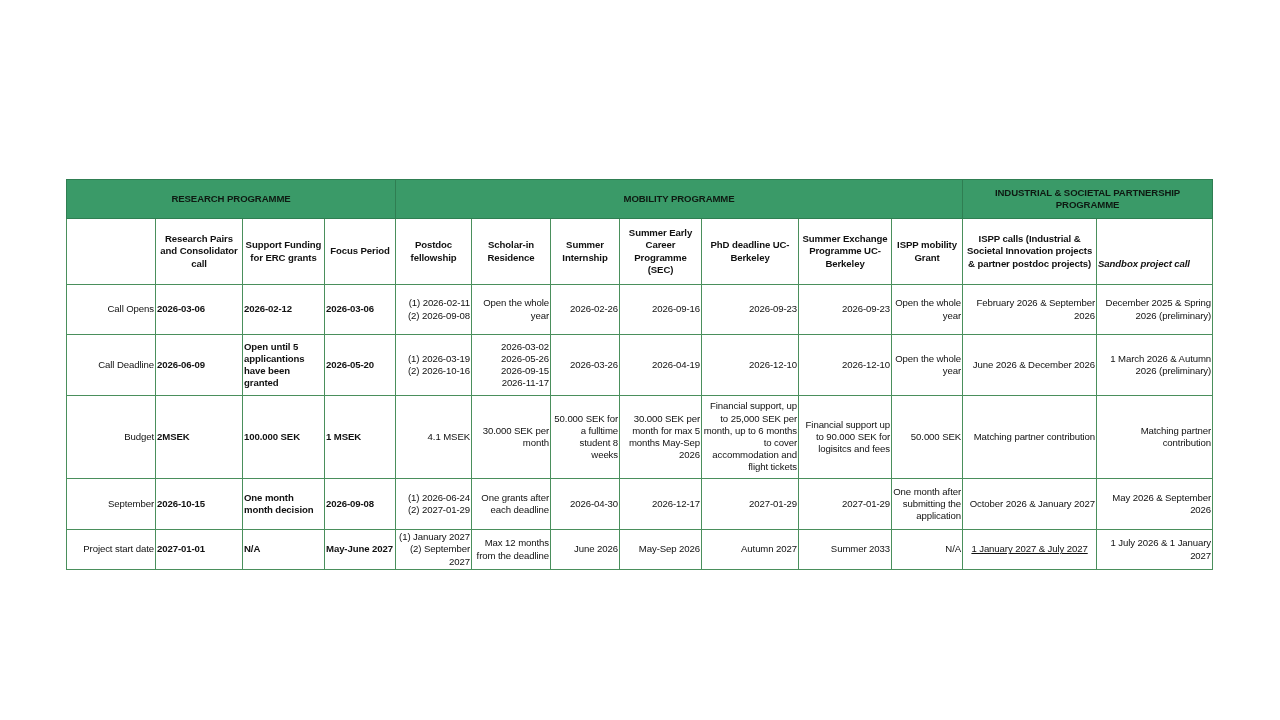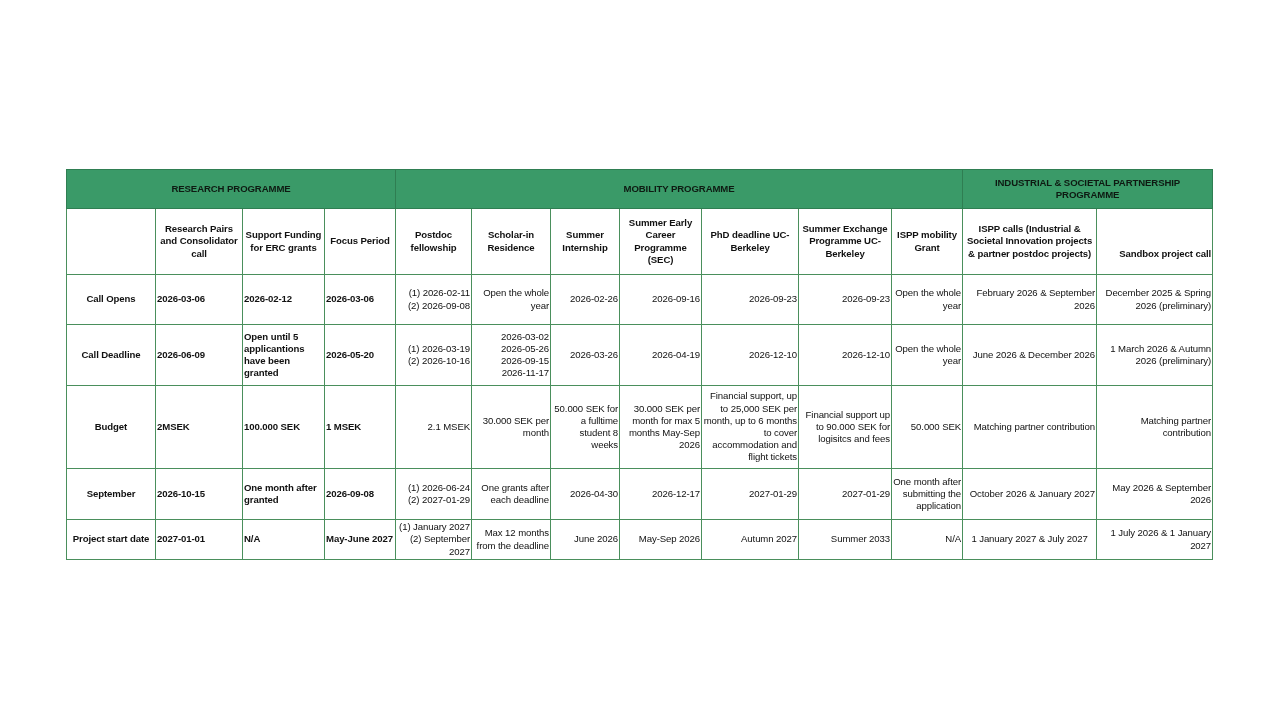--- a/index.html
+++ b/index.html
@@ -1,40 +1,40 @@
 <!DOCTYPE html>
 <html><head>
 <meta charset="utf-8">
 <style>
   html, body { margin:0; padding:0; }
   body {
     width:1280px; height:720px; background:#ffffff; position:relative; overflow:hidden;
     font-family: "Liberation Sans", sans-serif; color:#111;
   }
   table.grid {
-    position:absolute; left:66px; top:169px;
+    position:absolute; left:66px; top:179px;
     border-collapse:collapse; table-layout:fixed;
     width:1146px;
   }
   table.grid td {
     border:1.5px solid #4a8f5c;
     font-size:9.6px; line-height:12.2px;
     padding:0 1px; vertical-align:middle; overflow:hidden;
     letter-spacing:-0.1px;
   }
   tr.prog td {
     background:#3a9a68; color:#0e1a12; font-weight:bold; text-align:center;
     height:38px; border-color:#2f7e52;
   }
   tr.cols td { font-weight:bold; text-align:center; height:51px; }
-  tr.cols td.bottom { vertical-align:bottom; text-align:right; padding-bottom:14px; }
-  td.rowhead { font-weight:bold; text-align:center; }
+  tr.cols td.bottom { vertical-align:bottom; text-align:left; padding-bottom:14px;font-style:italic; }
+  td.rowhead { font-weight:normal; text-align:right; }
   td.l { text-align:left;font-weight:bold; }
   td.r { text-align:right; }
-  td.c { text-align:center; }
+  td.c { text-align:center;text-decoration:underline; }
   .ml { white-space:pre-line; }
   tr.r1 td { height:49px; }
   tr.r2 td { height:60px; }
   tr.r3 td { height:82px;margin-top:44px; }
   tr.r4 td { height:50px; }
   tr.r5 td { height:39px; }
 </style>
 </head>
 <body>
 
@@ -112,35 +112,35 @@
     <td class="r">Open the whole year</td>
     <td class="r">June 2026 &amp; December 2026</td>
     <td class="r">1 March 2026 &amp; Autumn 2026 (preliminary)</td>
   </tr>
 
   <tr class="r3">
     <td class="rowhead">Budget</td>
     <td class="l">2MSEK</td>
     <td class="l">100.000 SEK</td>
     <td class="l">1 MSEK</td>
-    <td class="r">2.1 MSEK</td>
+    <td class="r">4.1 MSEK</td>
     <td class="r">30.000 SEK per month</td>
     <td class="r">50.000 SEK for a fulltime student 8 weeks</td>
     <td class="r">30.000 SEK per month for max 5 months May-Sep 2026</td>
     <td class="r">Financial support, up to 25,000 SEK per month, up to 6 months to cover accommodation and flight tickets</td>
     <td class="r">Financial support up to 90.000 SEK for logisitcs and fees</td>
     <td class="r">50.000 SEK</td>
     <td class="r">Matching partner contribution</td>
     <td class="r">Matching partner contribution</td>
   </tr>
 
   <tr class="r4">
     <td class="rowhead">September</td>
     <td class="l">2026-10-15</td>
-    <td class="l">One month after granted</td>
+    <td class="l">One month month decision</td>
     <td class="l">2026-09-08</td>
     <td class="r ml">(1) 2026-06-24
 (2) 2027-01-29</td>
     <td class="r">One grants after each deadline</td>
     <td class="r">2026-04-30</td>
     <td class="r">2026-12-17</td>
     <td class="r">2027-01-29</td>
     <td class="r">2027-01-29</td>
     <td class="r">One month after submitting the application</td>
     <td class="r">October 2026 &amp; January 2027</td>

